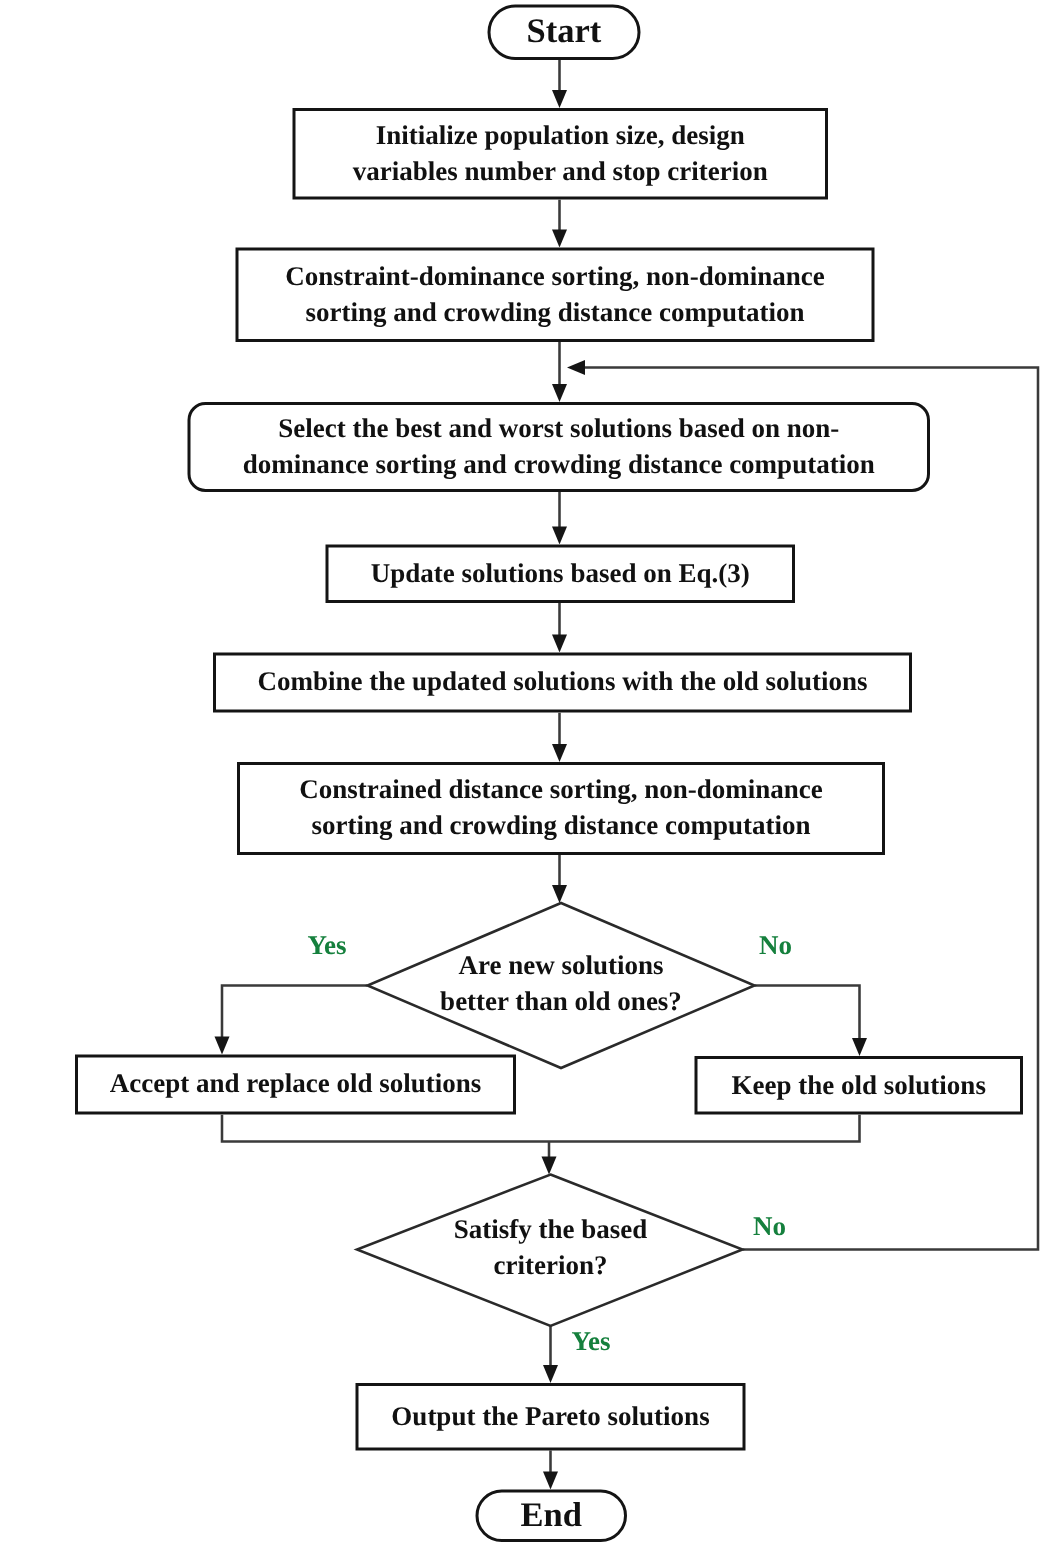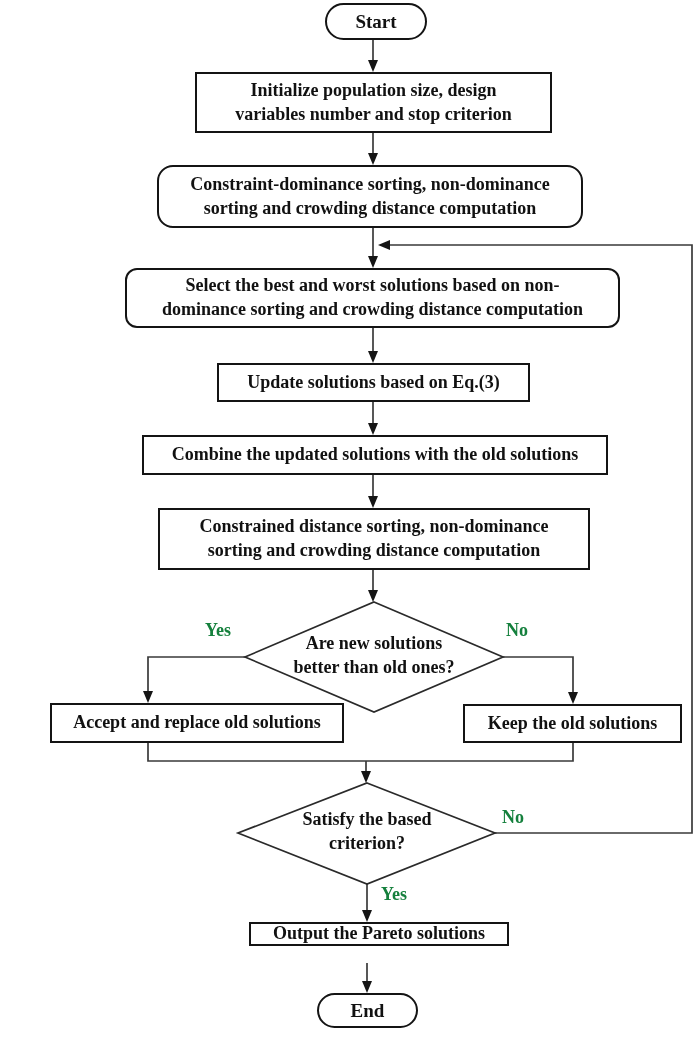--- a/index.html
+++ b/index.html
@@ -8,21 +8,21 @@
     font-family:"Liberation Serif","DejaVu Serif",serif;overflow:hidden;
   }
   .stage svg{position:absolute;left:0;top:0;z-index:0;}
   .node{
     position:absolute;z-index:1;box-sizing:border-box;
     display:flex;align-items:center;justify-content:center;
     text-align:center;font-weight:bold;color:#111111;background:#ffffff;
     white-space:pre;font-size:18px;line-height:1.32;
   }
   .process{border:2px solid #141414;}
-  .terminator{border:2px solid #141414;border-radius:19px;font-size:19px;}
+  .terminator{border:2px solid #141414;border-radius:19px;font-size:23px;}
   .dtext{
     position:absolute;z-index:1;text-align:center;font-weight:bold;
     color:#111111;white-space:pre;font-size:18px;line-height:1.32;
   }
   .edge-label{
     position:absolute;z-index:1;font-weight:bold;color:#15803d;font-size:18px;font-family:Liberation Serif, serif;
   }
 </style>
 </head>
 <body>
@@ -65,21 +65,21 @@
       <polygon points="374,602 503,657 374,712 245,657"></polygon>
       <polygon points="367,783 495,833 367,884 238,833"></polygon>
     </g>
   </svg>
 
   <div class="node terminator" style="left:325px;top:3px;width:102px;height:37px;">Start</div>
 
   <div class="node process" style="left:195px;top:72px;width:357px;height:61px;">Initialize population size, design
 variables number and stop criterion</div>
 
-  <div class="node process" style="left:157px;top:165px;width:426px;height:63px;border-radius:16px;">Constraint-dominance sorting, non-dominance
+  <div class="node process" style="left:157px;top:165px;width:426px;height:63px;">Constraint-dominance sorting, non-dominance
 sorting and crowding distance computation</div>
 
   <div class="node process" style="left:125px;top:268px;width:495px;height:60px;border-radius:12px;">Select the best and worst solutions based on non-
 dominance sorting and crowding distance computation</div>
 
   <div class="node process" style="left:217px;top:363px;width:313px;height:39px;">Update solutions based on Eq.(3)</div>
 
   <div class="node process" style="left:142px;top:435px;width:466px;height:40px;">Combine the updated solutions with the old solutions</div>
 
   <div class="node process" style="left:158px;top:508px;width:432px;height:62px;">Constrained distance sorting, non-dominance
@@ -88,21 +88,21 @@
   <div class="dtext" style="left:254px;top:632px;width:240px;">Are new solutions
 better than old ones?</div>
 
   <div class="node process" style="left:2px;top:703px;width:294px;height:40px;margin-left:48px;">Accept and replace old solutions</div>
 
   <div class="node process" style="left:463px;top:704px;width:219px;height:39px;">Keep the old solutions</div>
 
   <div class="dtext" style="left:262px;top:808px;width:210px;">Satisfy the based
 criterion?</div>
 
-  <div class="node process" style="left:237px;top:922px;width:260px;height:24px;margin-left:12px;">Output the Pareto solutions</div>
+  <div class="node process" style="left:237px;top:922px;width:260px;height:45px;">Output the Pareto solutions</div>
 
   <div class="node terminator" style="left:317px;top:993px;width:101px;height:35px;">End</div>
 
   <div class="edge-label" style="left:205px;top:620px;">Yes</div>
   <div class="edge-label" style="left:506px;top:620px;">No</div>
   <div class="edge-label" style="left:502px;top:807px;">No</div>
   <div class="edge-label" style="left:381px;top:884px;">Yes</div>
 
 </div>
 

